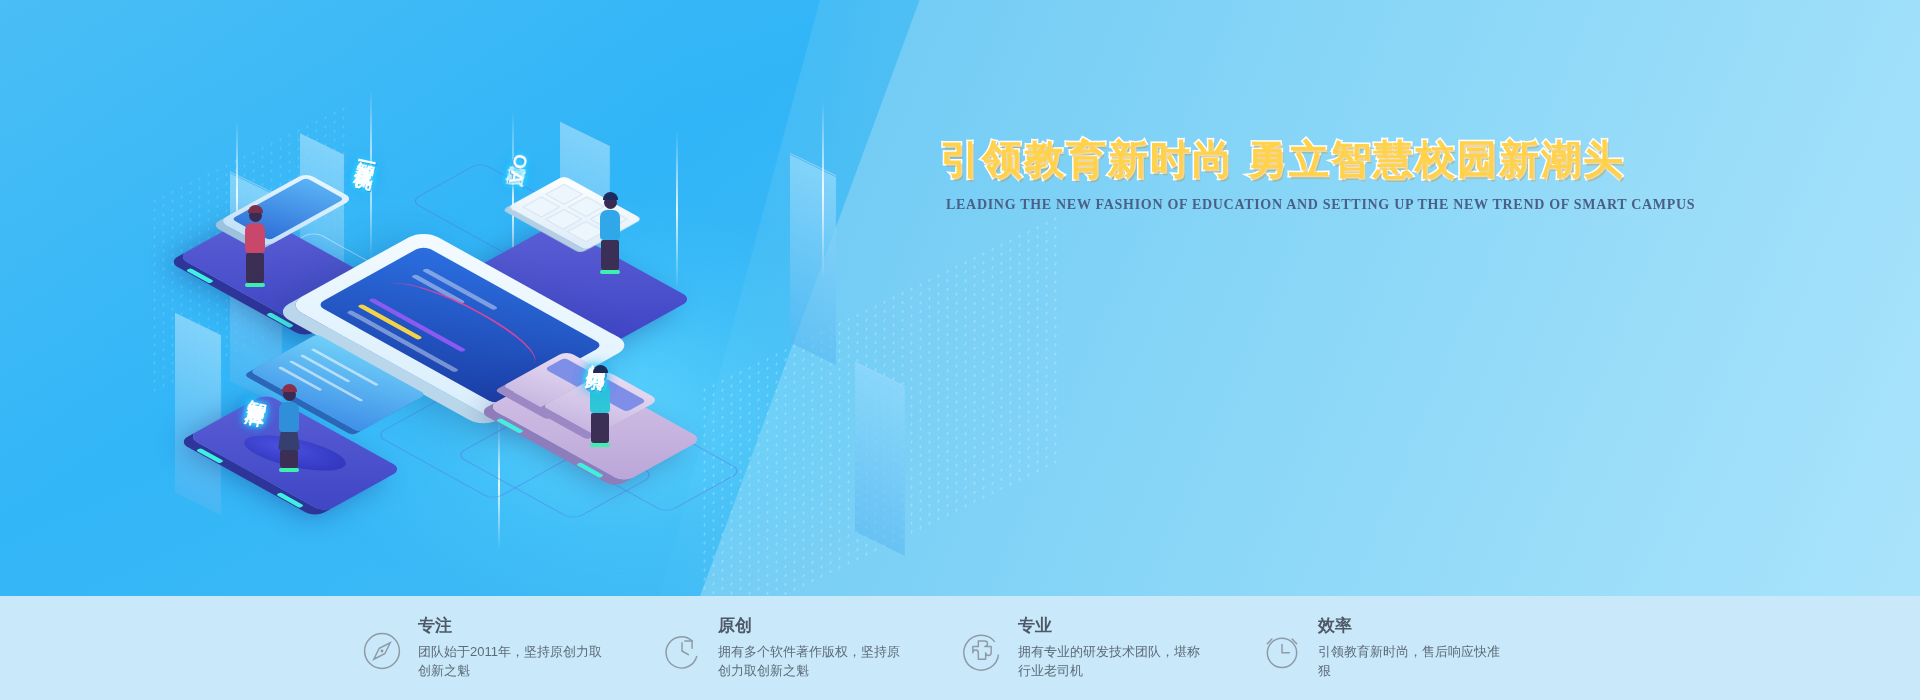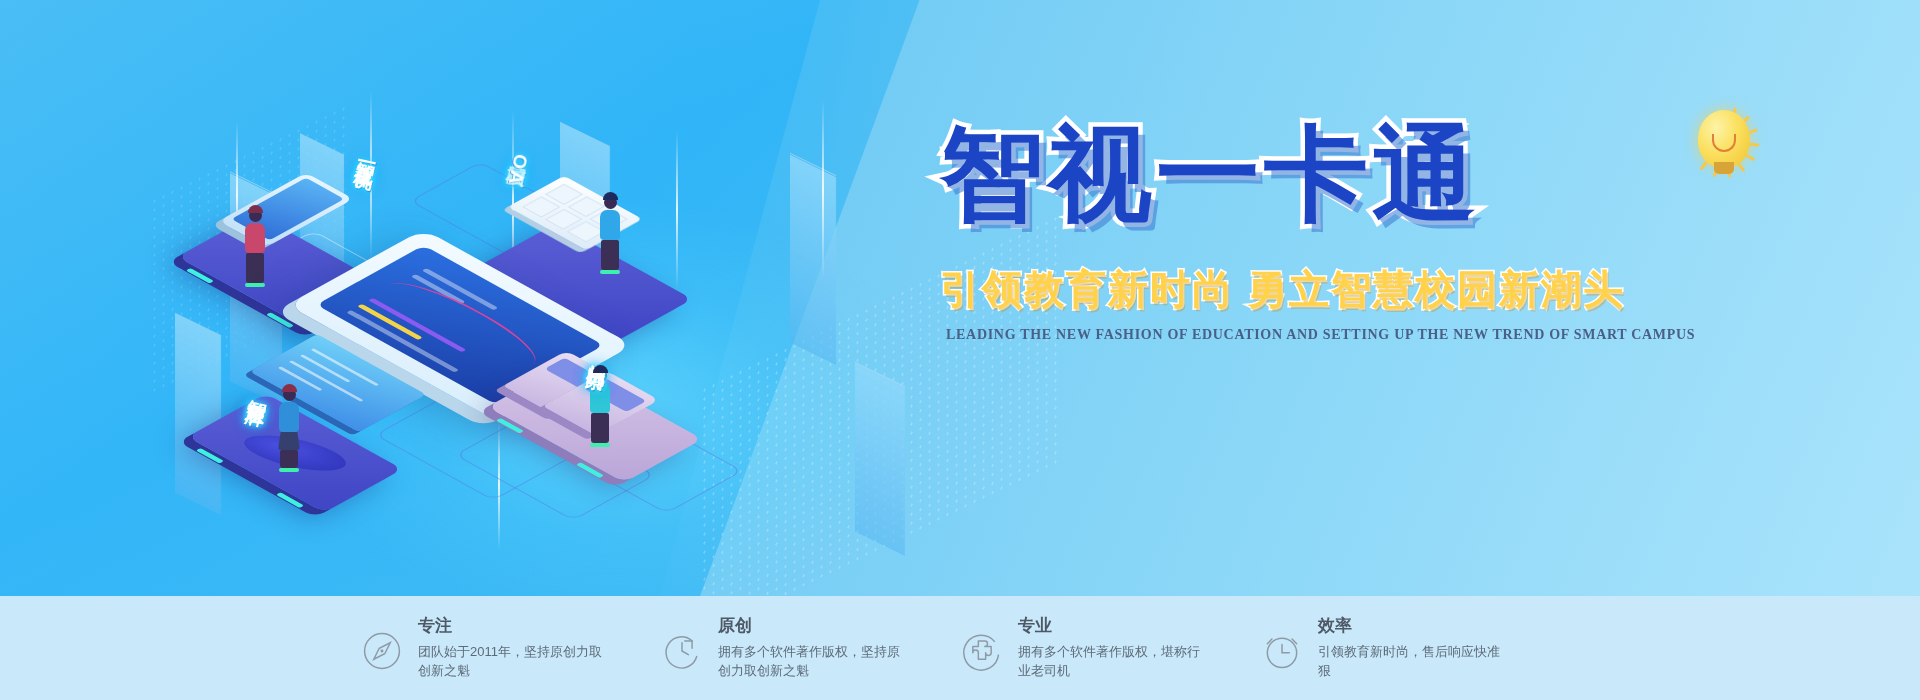--- a/index.html
+++ b/index.html
@@ -420,38 +420,20 @@
       <div class="torso teal"></div>
       <div class="legs"></div>
       <div class="shoe"></div>
     </div>
     <div class="vlabel" style="left:428px;top:250px;">闸机门禁</div>
 
   </div>
 
   <div class="textblock">
 
-    <div class="title-wrap">
-      <div class="main-title">智视一卡通</div>
-
-      <div class="bulb">
-        <div class="ray" style="transform:rotate(200deg) translateY(2px);"></div>
-        <div class="ray" style="transform:rotate(225deg) translateY(2px);"></div>
-        <div class="ray" style="transform:rotate(250deg) translateY(2px);"></div>
-        <div class="ray" style="transform:rotate(275deg) translateY(2px);"></div>
-        <div class="ray" style="transform:rotate(300deg) translateY(2px);"></div>
-        <div class="ray" style="transform:rotate(325deg) translateY(2px);"></div>
-        <div class="ray" style="transform:rotate(350deg) translateY(2px);"></div>
-        <div class="ray" style="transform:rotate(15deg) translateY(2px);"></div>
-        <div class="ray" style="transform:rotate(40deg) translateY(2px);"></div>
-        <div class="glass"></div>
-        <div class="filament"></div>
-        <div class="base"></div>
-      </div>
-    </div>
 
     <div class="subtitle">引领教育新时尚  勇立智慧校园新潮头</div>
     <div class="subtitle-en">LEADING THE NEW FASHION OF EDUCATION AND SETTING UP THE NEW TREND OF SMART CAMPUS</div>
 
   </div>
 
   <div class="featurebar">
 
     <div class="feature">
       <span class="ficon">
@@ -483,21 +465,21 @@
 
     <div class="feature">
       <span class="ficon">
         <svg viewBox="0 0 48 48" fill="none" stroke="currentColor" stroke-width="1.6" stroke-linejoin="round">
           <path d="M42 28 A19 19 0 1 1 38 14"></path>
           <path d="M20 13 h7 a3 3 0 1 1 0 6 h7 v7 a3 3 0 1 1 -6 0 v7 h-8 v-7 a3 3 0 1 0 -6 0 v-7 h6 z"></path>
         </svg>
       </span>
       <span class="ftxt">
         <span class="fttl" style="display:block">专业</span>
-        <span class="fdesc" style="display:block">拥有多个软件著作版权，堪称行业老司机</span>
+        <span class="fdesc" style="display:block">拥有专业的研发技术团队，堪称行业老司机</span>
       </span>
     </div>
 
     <div class="feature">
       <span class="ficon">
         <svg viewBox="0 0 48 48" fill="none" stroke="currentColor" stroke-width="1.6" stroke-linecap="round">
           <circle cx="24" cy="26" r="16"></circle>
           <path d="M13 11 L8 16 M35 11 L40 16"></path>
           <path d="M24 17 L24 26 L32 26"></path>
         </svg>

